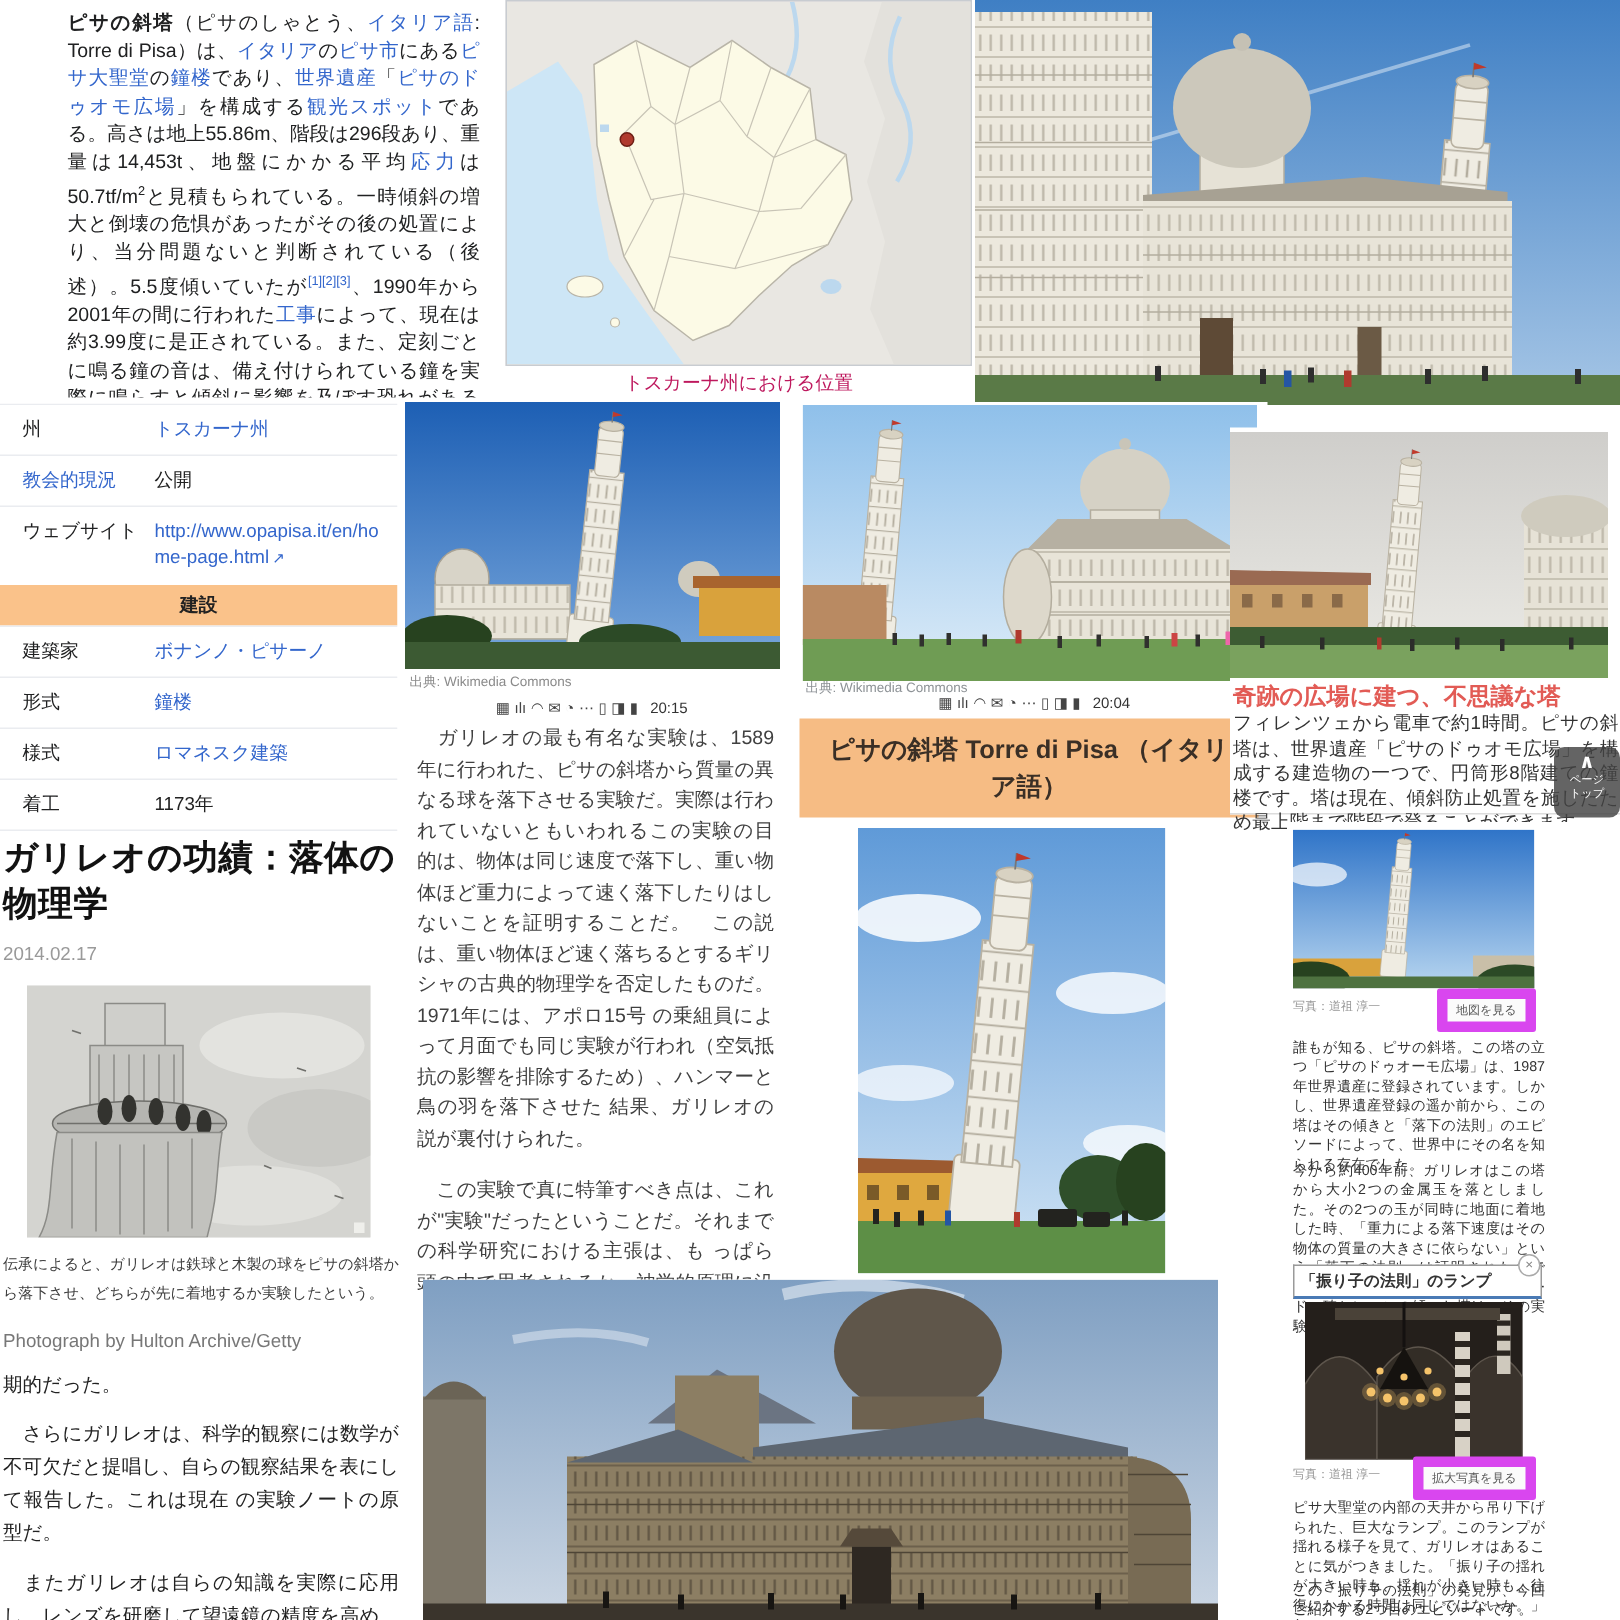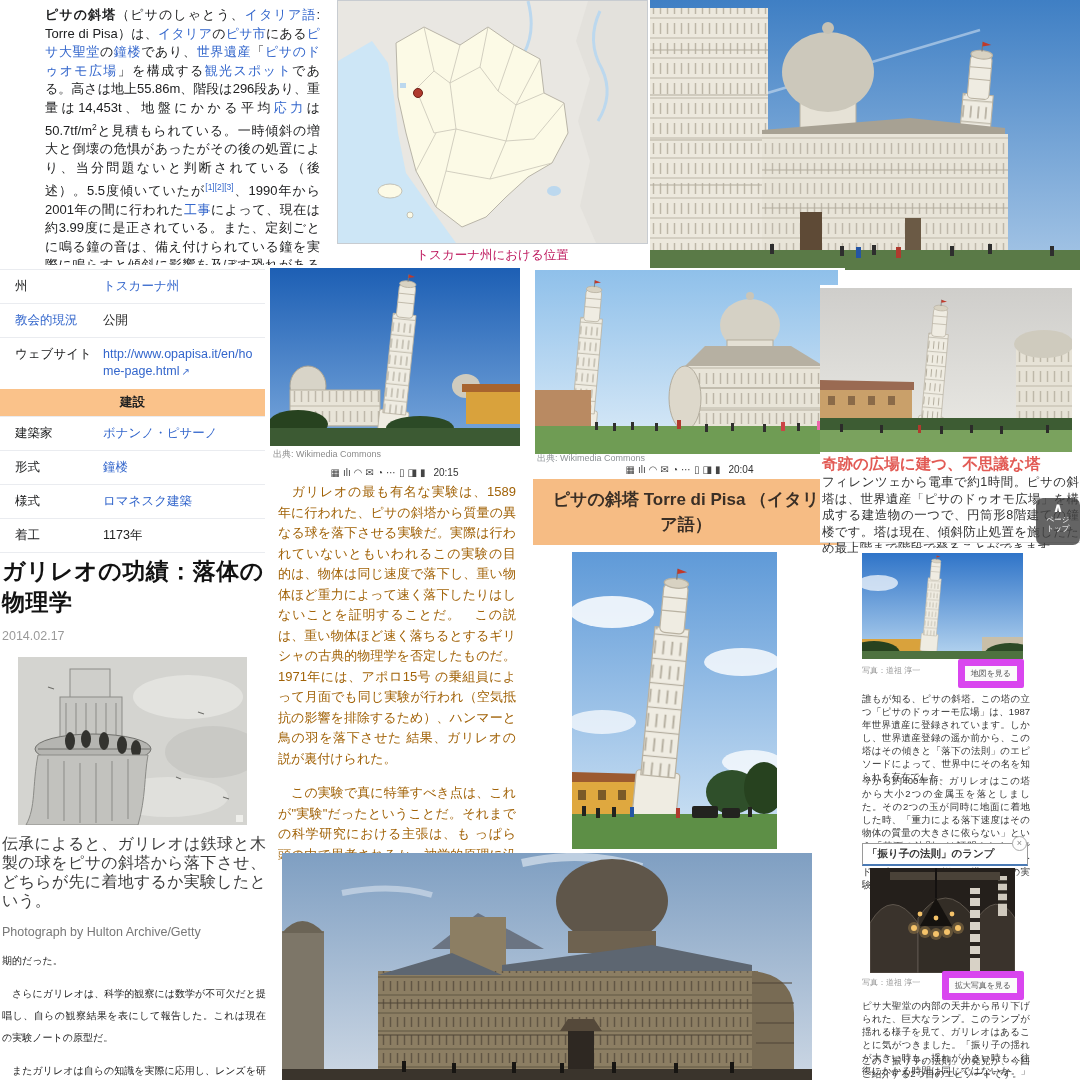--- a/index.html
+++ b/index.html
@@ -34,37 +34,37 @@
   .ib-link{color:#3366cc;}
   .ib-header{background:#fac28a;text-align:center;font-weight:bold;color:#222;
              padding:5px 0;margin-top:1px;}
   .ext{font-size:10px;margin-left:2px;color:#3366cc;}
 
   
   .galileo{left:0;top:555px;width:270px;height:525px;overflow:hidden;}
   .g-title{font-size:23px;font-weight:bold;color:#121212;margin:1px 0 0 2px;letter-spacing:.5px;}
   .g-date{font-size:12.5px;color:#9a9a9a;margin:11px 2px 0 2px;}
   .g-photo{position:relative;margin:14px 0 0 18px;width:229px;height:168px;background:#d6d6d2;overflow:hidden;}
-  .g-cap{font-size:16px;color:#3d3d3d;line-height:19px;margin:9px 4px 0 2px;text-align:justify;}
+  .g-cap{font-size:10px;color:#3d3d3d;line-height:19px;margin:9px 4px 0 2px;text-align:justify;}
   .g-credit{font-size:12.5px;color:#777;margin:15px 2px 0 2px;}
-  .g-body{font-size:10px;line-height:22px;color:#222;text-align:justify;margin:11px 4px 0 2px;}
+  .g-body{font-size:13px;line-height:22px;color:#222;text-align:justify;margin:11px 4px 0 2px;}
 
   
   .midphoto{left:270px;top:268px;width:250px;height:195px;}
   .mp-img{position:absolute;left:0;top:0;width:250px;height:178px;overflow:hidden;}
   .mp-cap{position:absolute;left:3px;top:180px;font-size:9px;color:#8a8a8a;}
 
   
   .midtext{left:270px;top:463px;width:252px;height:397px;overflow:hidden;}
   .statusbar{display:flex;justify-content:center;align-items:center;
              font-size:10px;color:#444;padding:2px 5px 0 5px;height:14px;}
   .sb-left span,.sb-right span{margin-right:3px;}
   .sb-right{display:flex;align-items:center;}
   .sb-time{font-size:10px;color:#333;margin-left:2px;}
-  .mt-body{font-size:13px;line-height:20.5px;text-align:justify;color:#a16207;
+  .mt-body{font-size:13px;line-height:20.5px;text-align:justify;color:#404040;
            margin:3px 6px 0 8px;}
   .mt-body + .mt-body{margin-top:14px;}
 
   
   .center{left:527px;top:268px;width:318px;height:584px;}
   .c-photo1{position:absolute;left:8px;top:2px;width:303px;height:184px;overflow:hidden;}
   .c-cap{position:absolute;left:10px;top:184px;font-size:9px;color:#8d9296;}
   .c-statusbar{position:absolute;left:6px;top:192px;width:306px;}
   .c-banner{position:absolute;left:6px;top:211px;width:306px;height:66px;background:#f6bc84;
             display:flex;align-items:center;justify-content:center;text-align:center;

